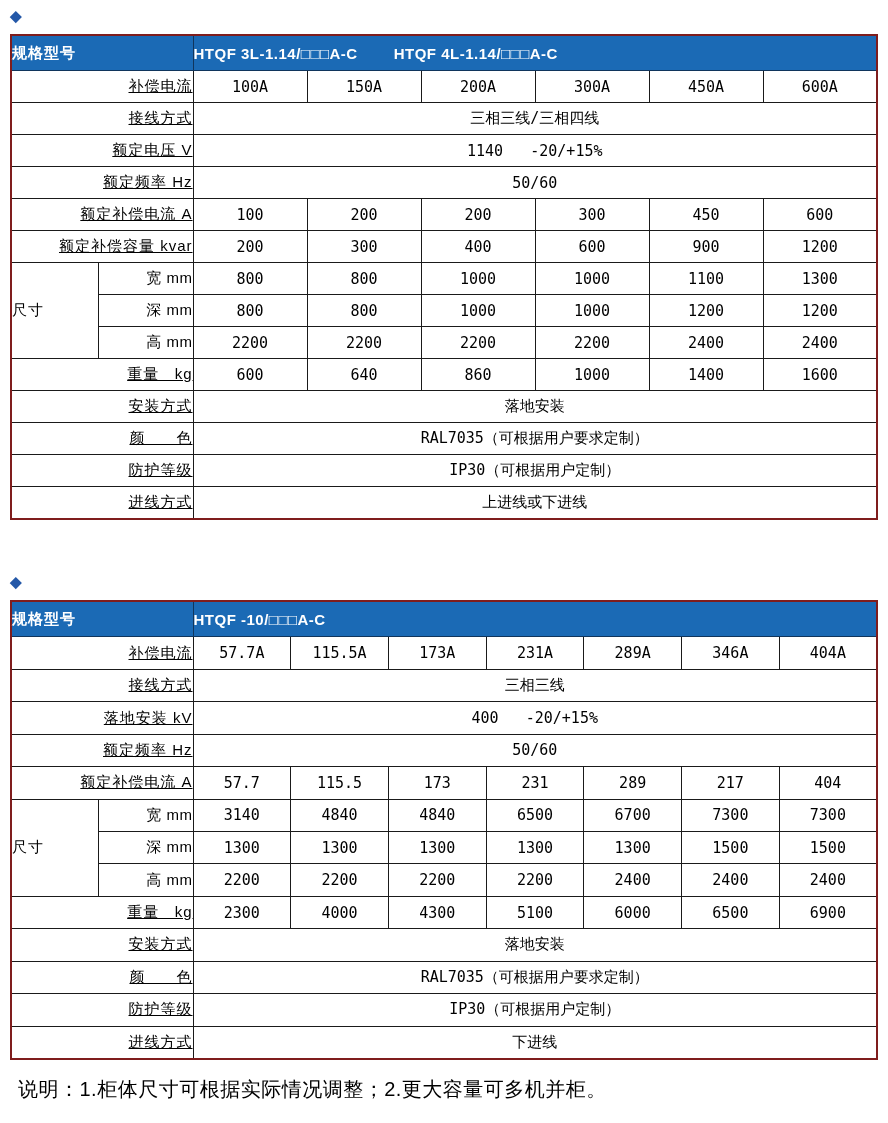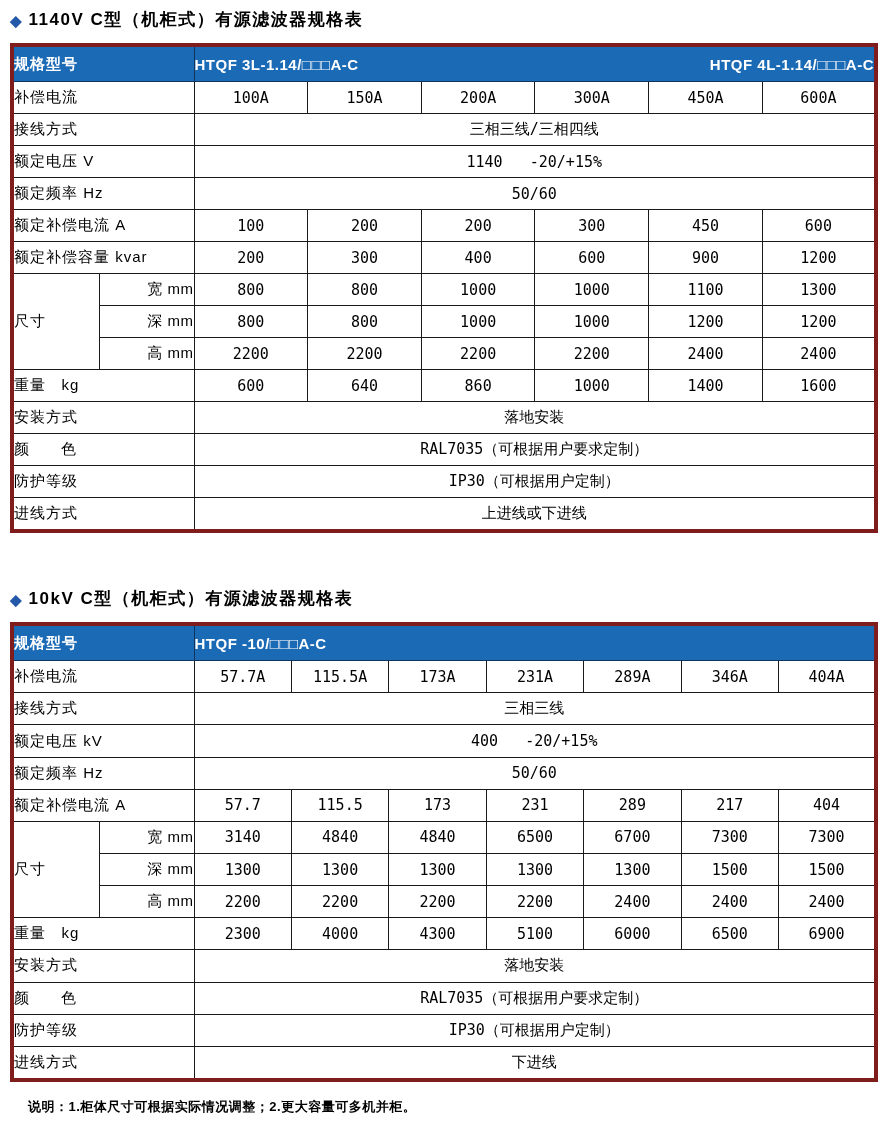--- a/index.html
+++ b/index.html
@@ -28,66 +28,66 @@
   }
   table.spec.t0{height:484px;}
   table.spec.t1{height:460px;}
   table.spec td{
     border:1px solid #1a1a1a;
     vertical-align:middle;
     font-size:15px;
     padding:0;
     height:31px;
   }
-  table.spec{border:4px solid #7f1d1d;}
+  table.spec{border:2px solid #7f1d1d;}
   tr.head td{
     background:#1b6ab5;
     color:#ffffff;
     font-weight:bold;
     height:34px;
     border-color:#10355c;
   }
   td.head-label{
     text-align:left;padding-left:15px;letter-spacing:1px;font-size:15px;
   }
   .models{
-    display:flex;justify-content:space-between;gap:60px;
+    display:flex;justify-content:flex-start;gap:36px;
     font-size:15px;letter-spacing:.5px;
   }
   td.lbl{
-    text-align:left;padding-left:13px;letter-spacing:1px;
+    text-align:right;padding-left:13px;letter-spacing:1px;
     white-space:pre;
+    text-decoration:underline;
   }
   td.grp{
     text-align:left;padding-left:14px;letter-spacing:1px;
   }
   td.sublbl{
     text-align:right;padding-left:12px;letter-spacing:.5px;
     white-space:pre;
   }
   td.val{
     text-align:center;
     font-family:"DejaVu Sans Mono","Liberation Sans",sans-serif;
     font-size:14.5px;
     white-space:pre;
   }
   .note{
-    margin:16px 0 0 18px;
-    font-size:13px;font-weight:bold;letter-spacing:.5px;
+    margin:16px 0 0 8px;
+    font-size:20px;font-weight:normal;letter-spacing:.5px;
   }
 </style>
 </head>
 <body>
 
 <div class="page">
 
   <div class="sec-1">
     <h2 class="sec-title">
       <span class="diamond">◆</span>
-      <span>1140V C型（机柜式）有源滤波器规格表</span>
     </h2>
     <div>
         <table class="spec t0">
           <colgroup>
             <col style="width: 87px;">
             <col style="width: 95px;">
             <col>
             <col>
             <col>
             <col>
@@ -197,21 +197,20 @@
               <td class="val" colspan="6">上进线或下进线</td>
             </tr>
           </tbody>
         </table>
       </div>
   </div>
 
   <div class="sec-2">
     <h2 class="sec-title">
       <span class="diamond">◆</span>
-      <span>10kV C型（机柜式）有源滤波器规格表</span>
     </h2>
     <div>
         <table class="spec t1">
           <colgroup>
             <col style="width: 87px;">
             <col style="width: 95px;">
             <col>
             <col>
             <col>
             <col>
@@ -236,21 +235,21 @@
               <td class="val">231A</td>
               <td class="val">289A</td>
               <td class="val">346A</td>
               <td class="val">404A</td>
             </tr>
             <tr>
               <td class="lbl" colspan="2">接线方式</td>
               <td class="val" colspan="7">三相三线</td>
             </tr>
             <tr>
-              <td class="lbl" colspan="2">额定电压 kV</td>
+              <td class="lbl" colspan="2">落地安装 kV</td>
               <td class="val" colspan="7">400   -20/+15%</td>
             </tr>
             <tr>
               <td class="lbl" colspan="2">额定频率 Hz</td>
               <td class="val" colspan="7">50/60</td>
             </tr>
             <tr>
               <td class="lbl" colspan="2">额定补偿电流 A</td>
               <td class="val">57.7</td>
               <td class="val">115.5</td>

